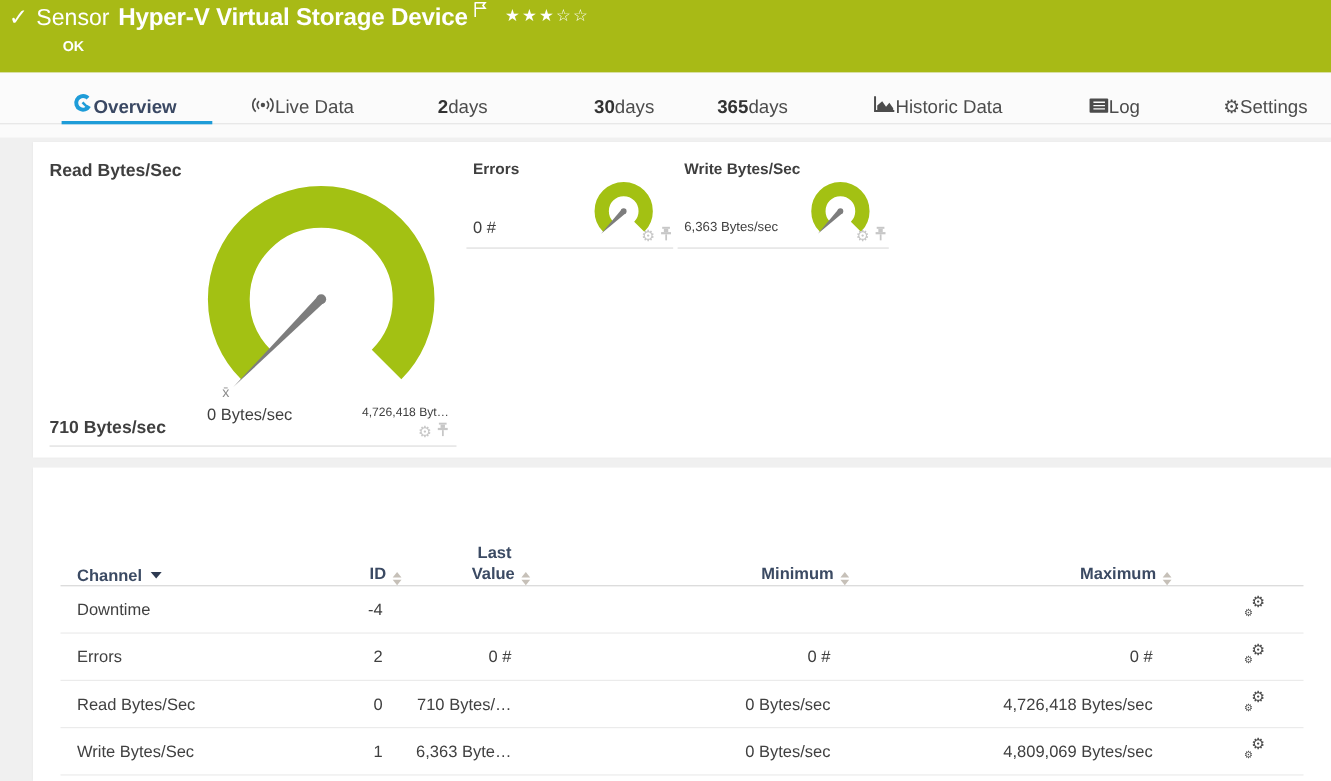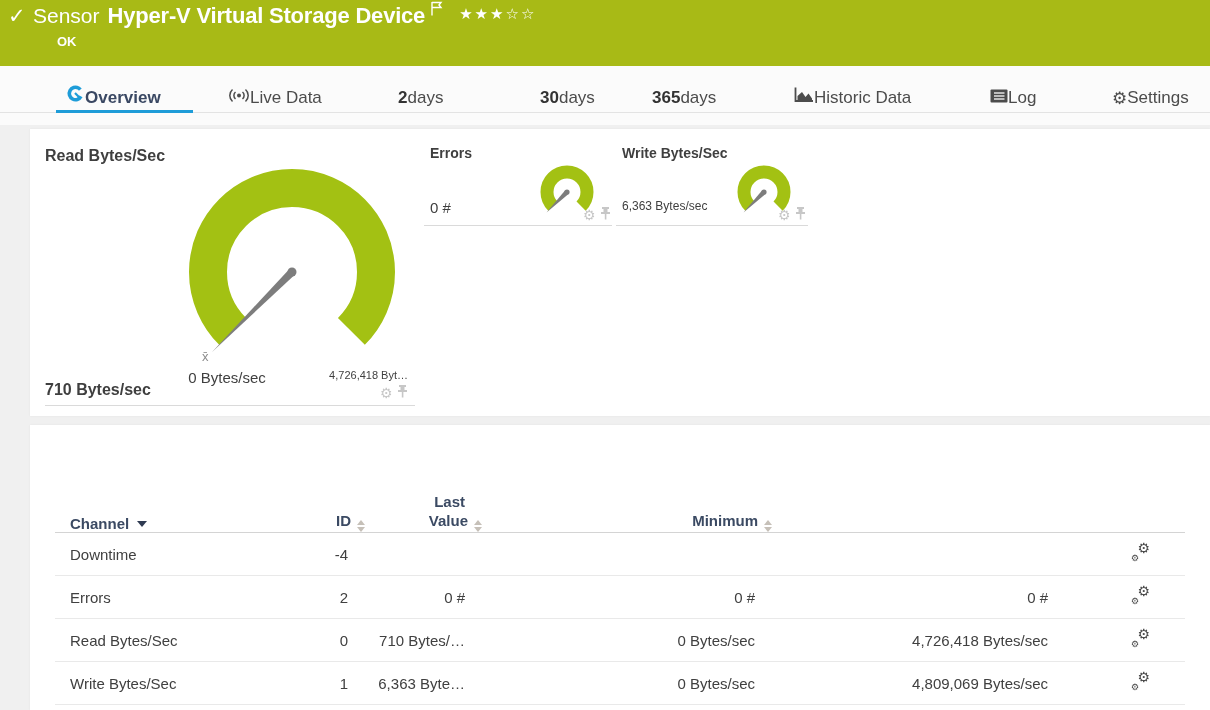--- a/index.html
+++ b/index.html
@@ -241,20 +241,26 @@
             <i class="s-up"></i>
             <i class="s-dn"></i>
           </span>
       </div>
       <div class="c-min">
         <span>Minimum</span><span class="sort">
             <i class="s-up"></i>
             <i class="s-dn"></i>
           </span>
       </div>
+      <div class="c-max">
+        <span>Maximum</span><span class="sort">
+            <i class="s-up"></i>
+            <i class="s-dn"></i>
+          </span>
+      </div>
       <div class="c-gear"></div>
     </div>
 
     <div class="trow">
       <div class="c-channel">Downtime</div>
       <div class="c-id">-4</div>
       <div class="c-last"></div>
       <div class="c-min"></div>
       <div class="c-max"></div>
       <div class="c-gear"><span class="dgear icon-glyph"><span class="g1">⚙</span><span class="g2">⚙</span></span></div>

